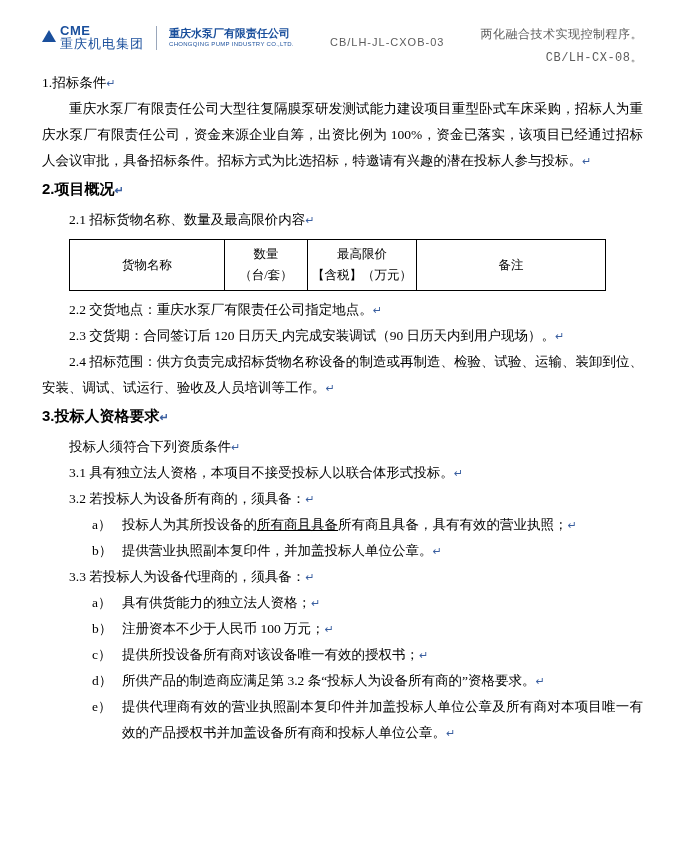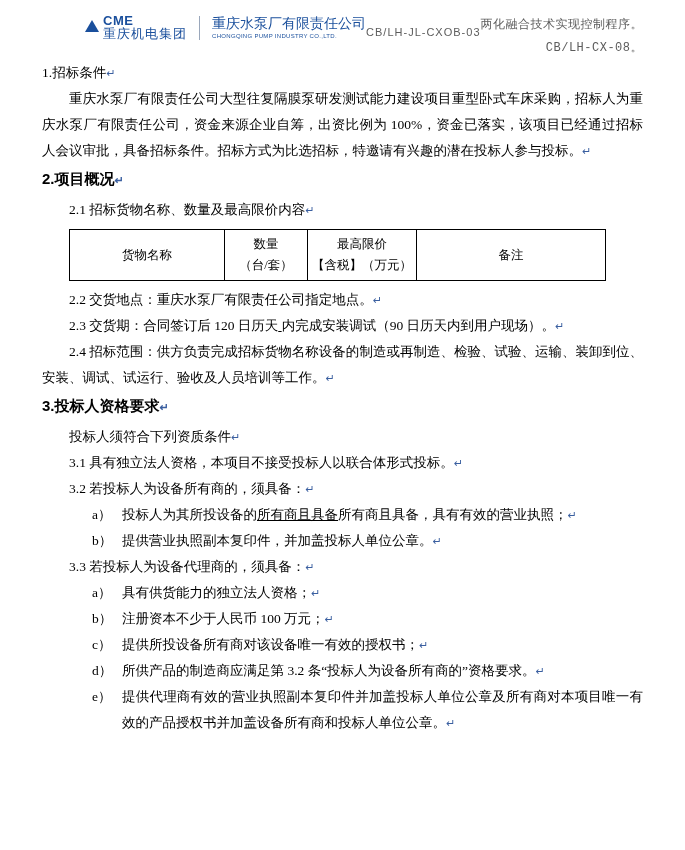--- a/index.html
+++ b/index.html
@@ -20,22 +20,22 @@
     height: 850px;
     position: relative;
     box-sizing: border-box;
     padding: 0 42px;
   }
 
   
   .doc-header {
     display: flex;
     align-items: flex-start;
-    justify-content: flex-end;
-    padding-top: 14px;
+    justify-content: space-between;
+    padding-top: 24px;
     height: 46px;
   }
   .logo-block {
     display: flex;
     align-items: center;
     gap: 7px;
     flex: 0 0 auto;
   }
   .logo-mark {
     display: flex;
@@ -66,24 +66,24 @@
     letter-spacing: 1px;
   }
   .logo-divider {
     width: 1px;
     height: 24px;
     background: #9aa7bb;
     margin: 0 5px;
   }
   .logo-right-cn {
     font-family: "Liberation Sans", sans-serif;
-    font-size: 14px;
+    font-size: 11px;
     color: #1a4f9c;
     line-height: 1.25;
-    font-weight: normal;
+    font-weight: bold;
   }
   .logo-right-en {
     font-family: "Liberation Sans", sans-serif;
     font-size: 6px;
     color: #1a4f9c;
     letter-spacing: 0.3px;
     line-height: 1.3;
   }
   .header-code {
     font-family: "Liberation Sans", sans-serif;

